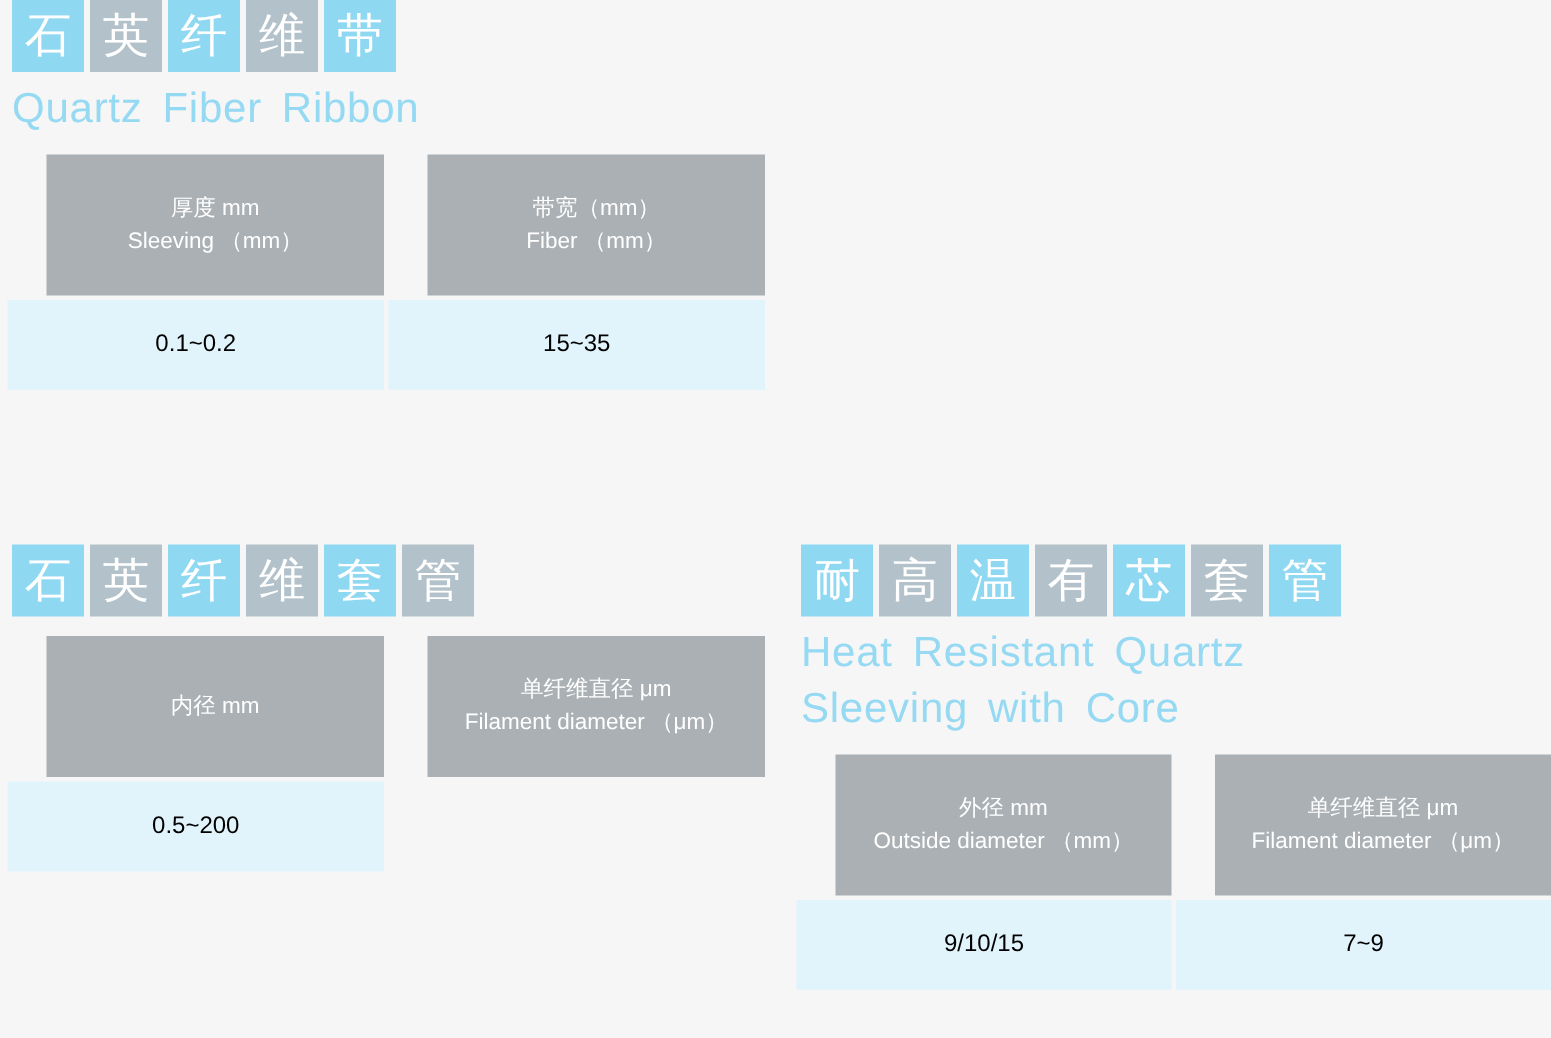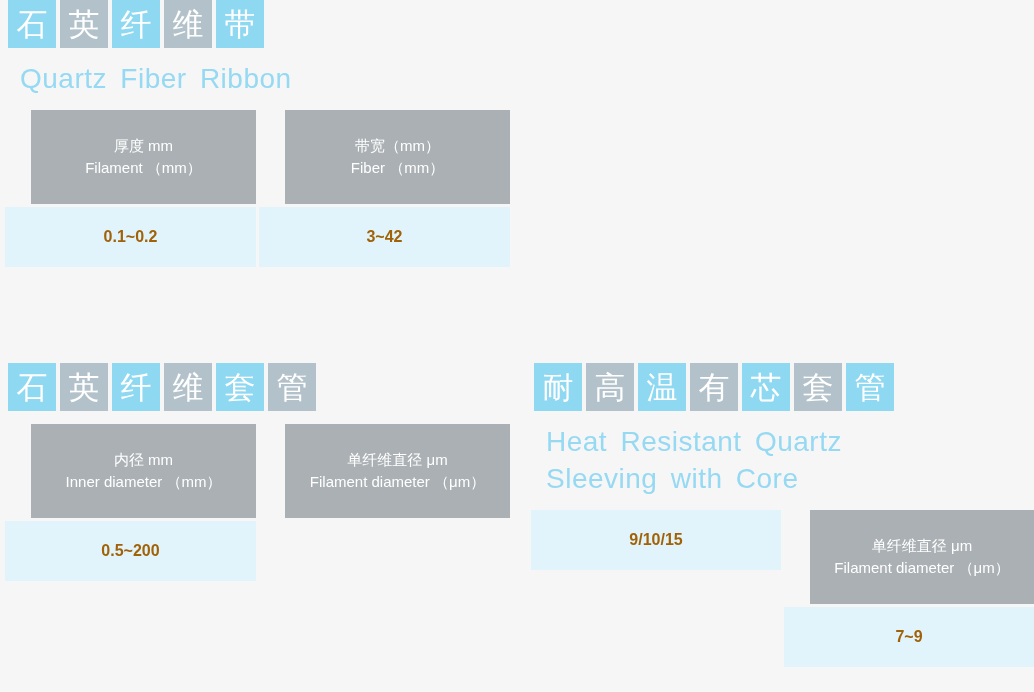--- a/index.html
+++ b/index.html
@@ -56,21 +56,21 @@
   .tile.gray { background: #b3c2ca; }
 
   .en-title {
     color: #95d9f3;
     font-size: 28px;
     line-height: 37px;
     letter-spacing: 0.5px;
     word-spacing: 5px;
     white-space: pre-line;
     font-weight: 400;
-    margin: 12px;
+    margin: 0;
     padding: 0;
   }
 
   
   .spec-table {
     display: flex;
     gap: 3px;
     margin-top: 13px;
     padding-left: 5px;
   }
@@ -96,28 +96,27 @@
     box-sizing: border-box;
     margin-left: 26px;
   }
   .spec-head .line-cn,
   .spec-head .line-en {
     display: block;
     white-space: nowrap;
   }
   .spec-cell {
     background: #e1f3fb;
-    color: #a16207;
+    color: #000000;
     height: 60px;
     display: flex;
     align-items: center;
     justify-content: center;
     font-size: 16px;
     text-align: center;
-    font-weight: bold;
   }
 
   
   #section-ribbon .spec-head { height: 94px; }
   #section-ribbon .spec-cell { height: 60px; }
 </style>
 </head>
 <body>
 
 <div class="page">
@@ -131,51 +130,50 @@
         <span class="tile gray">维</span>
         <span class="tile blue">带</span>
       </div>
       <div class="en-title">Quartz Fiber Ribbon</div>
     </div>
 
     <div class="spec-table">
       <div class="spec-col">
         <div class="spec-head">
           <span class="line-cn">厚度 mm</span>
-          <span class="line-en">Filament （mm）</span>
+          <span class="line-en">Sleeving （mm）</span>
         </div>
         <div class="spec-cell">0.1~0.2</div>
       </div>
       <div class="spec-col">
         <div class="spec-head">
           <span class="line-cn">带宽（mm）</span>
           <span class="line-en">Fiber （mm）</span>
         </div>
-        <div class="spec-cell">3~42</div>
+        <div class="spec-cell">15~35</div>
       </div>
     </div>
   </div>
 
   <div class="section" id="section-sleeving">
     <div class="heading">
       <div class="tile-row">
         <span class="tile blue">石</span>
         <span class="tile gray">英</span>
         <span class="tile blue">纤</span>
         <span class="tile gray">维</span>
         <span class="tile blue">套</span>
         <span class="tile gray">管</span>
       </div>
     </div>
 
     <div class="spec-table">
       <div class="spec-col">
         <div class="spec-head">
           <span class="line-cn">内径 mm</span>
-          <span class="line-en">Inner diameter （mm）</span>
         </div>
         <div class="spec-cell">0.5~200</div>
       </div>
       <div class="spec-col">
         <div class="spec-head">
           <span class="line-cn">单纤维直径 μm</span>
           <span class="line-en">Filament diameter （μm）</span>
         </div>
       </div>
     </div>
@@ -191,20 +189,24 @@
         <span class="tile blue">芯</span>
         <span class="tile gray">套</span>
         <span class="tile blue">管</span>
       </div>
       <div class="en-title">Heat Resistant Quartz
 Sleeving with Core</div>
     </div>
 
     <div class="spec-table">
       <div class="spec-col">
+        <div class="spec-head">
+          <span class="line-cn">外径 mm</span>
+          <span class="line-en">Outside diameter （mm）</span>
+        </div>
         <div class="spec-cell">9/10/15</div>
       </div>
       <div class="spec-col">
         <div class="spec-head">
           <span class="line-cn">单纤维直径 μm</span>
           <span class="line-en">Filament diameter （μm）</span>
         </div>
         <div class="spec-cell">7~9</div>
       </div>
     </div>

